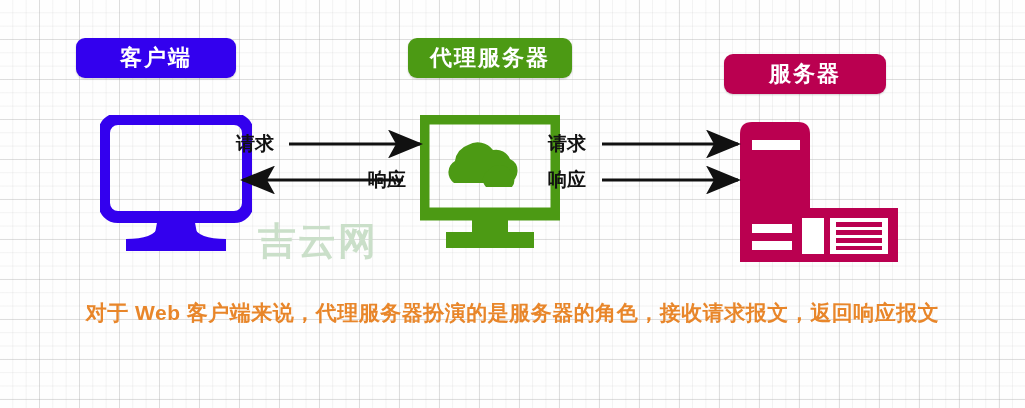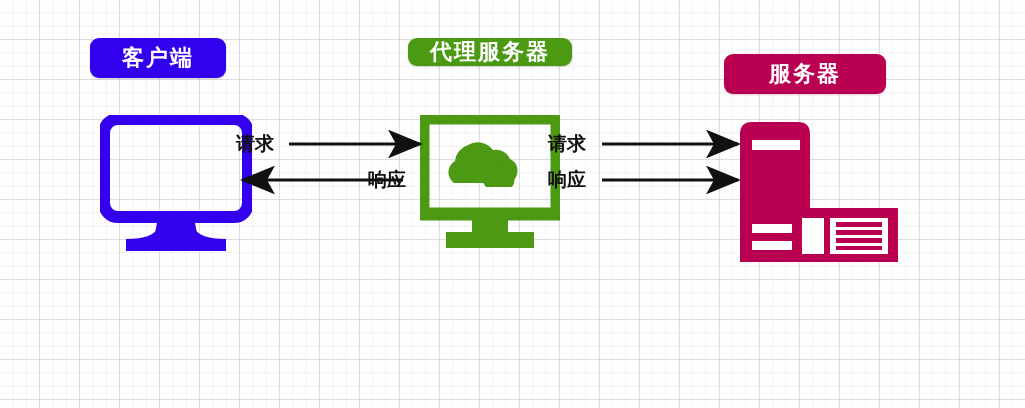--- a/index.html
+++ b/index.html
@@ -31,22 +31,22 @@
     justify-content: center;
     border-radius: 9px;
     color: #ffffff;
     font-size: 22px;
     font-weight: 700;
     letter-spacing: 2px;
     line-height: 1;
     white-space: nowrap;
     box-shadow: 0 1px 2px rgba(0,0,0,0.18);
   }
-  #pill-client  { left: 90px;  top: 38px; width: 136px; height: 40px; text-align: center; }
-  #pill-proxy   { left: 408px; top: 38px; width: 164px; height: 28px; }
+  #pill-client  { left: 76px;  top: 38px; width: 160px; height: 40px; text-align: center; }
+  #pill-proxy   { left: 408px; top: 38px; width: 164px; height: 40px; }
   #pill-server  { left: 724px; top: 54px; width: 162px; height: 40px; }
 
   
   #watermark {
     position: absolute;
     left: 258px;
     top: 216px;
     font-size: 38px;
     font-weight: 700;
     letter-spacing: 2px;
@@ -84,20 +84,21 @@
     white-space: nowrap;
   }
   #caption-line1 { top: 302px; }
   #caption-line2 { top: 358px; }
 </style>
 </head>
 <body>
 
 <div id="canvas">
 
+  <div id="watermark">吉云网</div>
 
   <div class="pill" id="pill-client" style="background:#3300EE;">
     <span>客户端</span>
   </div>
 
   <div class="pill" id="pill-proxy" style="background:#4C9A14;">
     <span>代理服务器</span>
   </div>
 
   <div class="pill" id="pill-server" style="background:#BA0050;">
@@ -195,14 +196,15 @@
       </defs>
 
       <line x1="54" y1="16" x2="190" y2="16" stroke="#111111" stroke-width="3.2" marker-end="url(#ah-r2)"></line>
 
       <line x1="54" y1="52" x2="190" y2="52" stroke="#111111" stroke-width="3.2" marker-end="url(#ah-r3)"></line>
     </svg>
     <div class="arrow-label" style="left:0px; top:6px;">请求</div>
     <div class="arrow-label" style="left:0px; top:42px;">响应</div>
   </div>
 
+  <div class="caption" id="caption-line1">对于 Web 客户端来说，代理服务器扮演的是服务器的角色，接收请求报文，返回响应报文</div>
 
 </div>
 
 </body></html>

